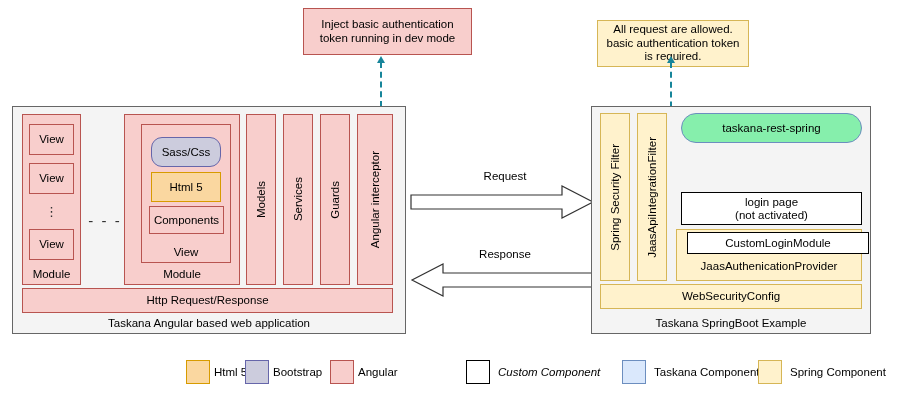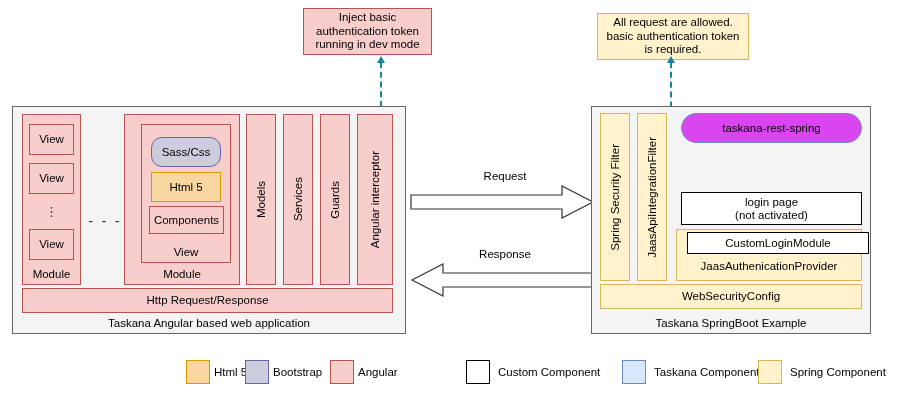--- a/index.html
+++ b/index.html
@@ -22,21 +22,21 @@
   .panel{background:#f4f4f4;border:1px solid #666666;}
   .panel-caption{font-size:11.5px;}
 
   
   .bx{border-width:1px;border-style:solid;font-size:11.5px;line-height:13px;}
   .red{background:#f8cecc;border-color:#b85450;}
   .red-soft{background:#f8cecc;border-color:#b85450;}
   .blueish{background:#ccccdd;border-color:#6666aa;border-radius:11px;}
   .orange{background:#fad7a0;border-color:#d79b00;}
   .yellow{background:#fff2cc;border-color:#d6b656;}
-  .blue{background:#d946ef;border-color:#6c8ebf;border-radius:15px;}
+  .blue{background:#86efac;border-color:#6c8ebf;border-radius:15px;}
   .white{background:#ffffff;border-color:#000000;text-align:right;}
 
   .vert{writing-mode:vertical-rl;transform:rotate(180deg);}
 
   
   .dash{border-left:2px dashed #17859a;}
   .dash-head{
     width:0;height:0;border-left:4px solid transparent;
     border-right:4px solid transparent;border-bottom:7px solid #17859a;
   }
@@ -48,25 +48,25 @@
   
   .legend-sw{width:22px;height:22px;border-width:1px;border-style:solid;}
   .legend-lbl{font-size:11.5px;white-space:nowrap;}
   .legend-item{display:flex;align-items:center;gap:4px;position:absolute;}
 
   .arrow-label{font-size:11.5px;}
 </style>
 </head>
 <body>
 
-<div class="abs note note-red ctr" style="left:303px;top:8px;width:129px;height:47px;">
+<div class="abs note note-red ctr" style="left:303px;top:8px;width:169px;height:47px;">
   <span>Inject basic authentication token running in dev mode</span>
 </div>
 
-<div class="abs note note-yellow ctr" style="left:597px;top:13px;width:152px;height:47px;">
+<div class="abs note note-yellow ctr" style="left:597px;top:20px;width:152px;height:47px;">
   <span>All request are allowed. basic authentication token is required.</span>
 </div>
 
 <div class="abs dash" style="left:380px;top:62px;height:45px;"></div>
 <div class="abs dash-head" style="left:377px;top:56px;"></div>
 
 <div class="abs dash" style="left:670px;top:62px;height:272px;"></div>
 <div class="abs dash-head" style="left:667px;top:56px;"></div>
 
 <div class="abs panel" style="left:12px;top:106px;width:394px;height:228px;">
@@ -186,21 +186,21 @@
 </div>
 <div class="legend-item" style="left:245px;top:360px;">
   <span class="legend-sw" style="background:#ccccdd;border-color:#6666aa;"></span>
   <span class="legend-lbl">Bootstrap</span>
 </div>
 <div class="legend-item" style="left:330px;top:360px;">
   <span class="legend-sw" style="background:#f8cecc;border-color:#b85450;"></span>
   <span class="legend-lbl">Angular</span>
 </div>
 
-<div class="legend-item" style="left:466px;top:360px;gap:8px;">
+<div class="legend-item" style="left:466px;top:360px;gap:8px;font-style:italic;">
   <span class="legend-sw" style="background:#ffffff;border-color:#000000;"></span>
   <span class="legend-lbl">Custom Component</span>
 </div>
 <div class="legend-item" style="left:622px;top:360px;gap:8px;">
   <span class="legend-sw" style="background:#dae8fc;border-color:#6c8ebf;"></span>
   <span class="legend-lbl">Taskana Component</span>
 </div>
 <div class="legend-item" style="left:758px;top:360px;gap:8px;justify-content:center;">
   <span class="legend-sw" style="background:#fff2cc;border-color:#d6b656;"></span>
   <span class="legend-lbl">Spring Component</span>

